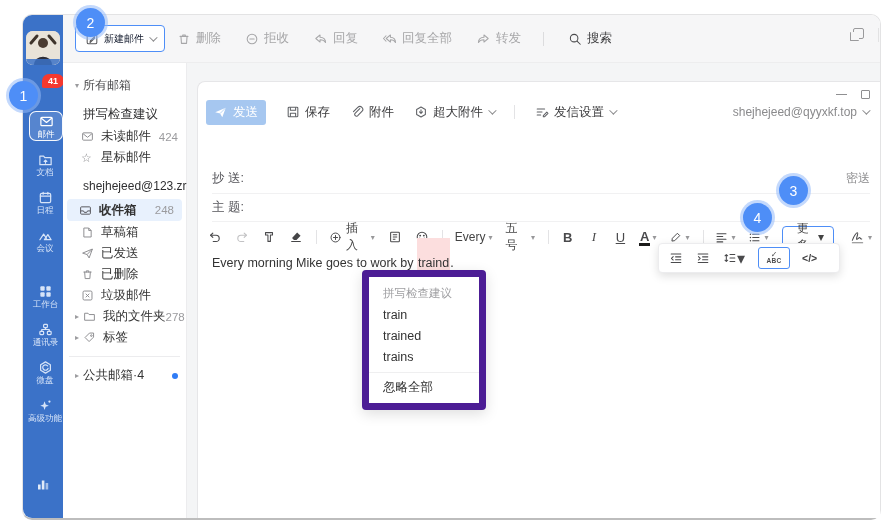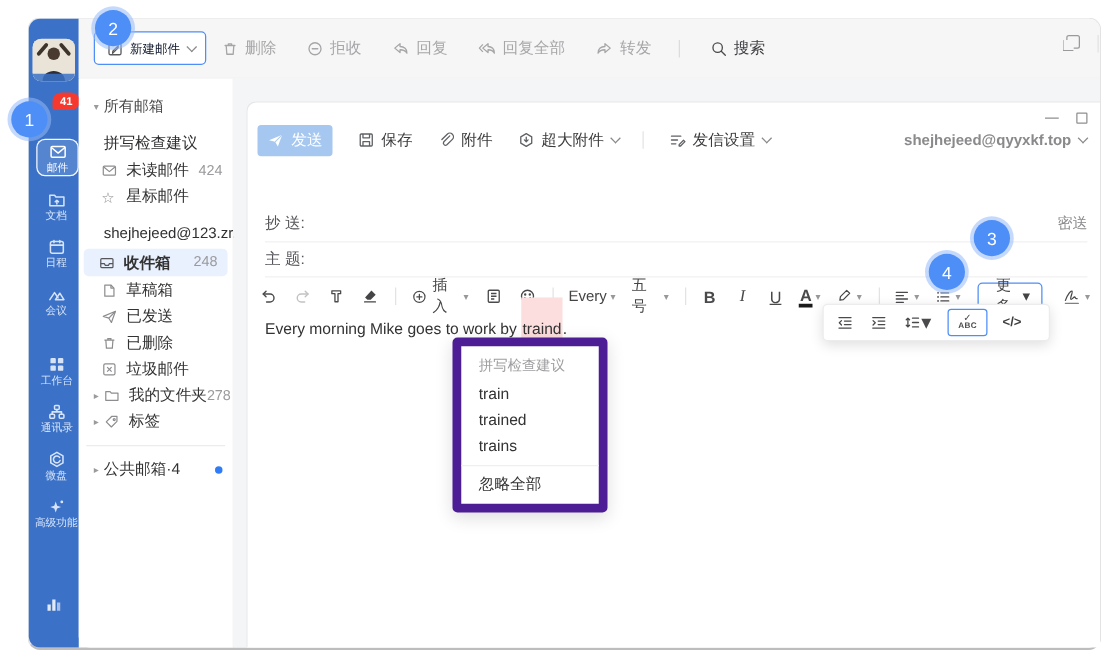--- a/index.html
+++ b/index.html
@@ -67,21 +67,21 @@
   .win-controls { position:absolute; top:8px; right:10px; display:flex; align-items:center; gap:14px; }
   .minz { width:11px; border-top:1.5px solid #8f8f91; display:inline-block; cursor:pointer; }
   .maxz { width:9px; height:9px; border:1.3px solid #8f8f91; border-radius:1px; display:inline-block; cursor:pointer; }
 
   .action-row { position:absolute; left:8px; right:12px; top:16px; height:28px; display:flex; align-items:center; }
   .send-btn { display:flex; align-items:center; gap:6px; width:60px; height:25px; justify-content:center;
               background:#a6c7f0; color:#fff; border:none; border-radius:3px; font-size:12.5px; cursor:pointer; font-family:inherit; }
   .act { display:flex; align-items:center; gap:5px; font-size:12.5px; color:#3c3c3e; margin-left:20px; cursor:pointer; }
   .act .chev { border-color:#8a8a8c; }
   .act-sep { width:1px; height:14px; background:#e3e3e5; margin-left:20px; }
-  .sender { margin-left:auto; display:flex; align-items:center; gap:5px; color:#8a8a8c; font-size:12px; cursor:pointer;font-weight:bold; }
+  .sender { margin-left:auto; display:flex; align-items:center; gap:5px; color:#8a8a8c; font-size:12px; cursor:pointer; }
 
   .field { position:absolute; left:14px; right:10px; height:30px; display:flex; align-items:center;
            border-bottom:1px solid #f1f1f2; font-size:12.5px; color:#55555a; }
   .field.to { top:52px; } .field.cc { top:82px; } .field.subject { top:112px; height:28px; }
   .bcc { margin-left:auto; color:#8a8a8c; font-size:12px; cursor:pointer; }
 
   .fmt-bar { position:absolute; left:10px; right:4px; top:142px; height:26px; display:flex; align-items:center; color:#4a4a4c; }
   .fi { display:flex; align-items:center; margin-right:13px; cursor:pointer; }
   .fi .car { font-size:8px; color:#98989a; margin-left:3px; }
   .fsep { width:1px; height:14px; background:#e3e3e5; margin:0 12px 0 0; }

